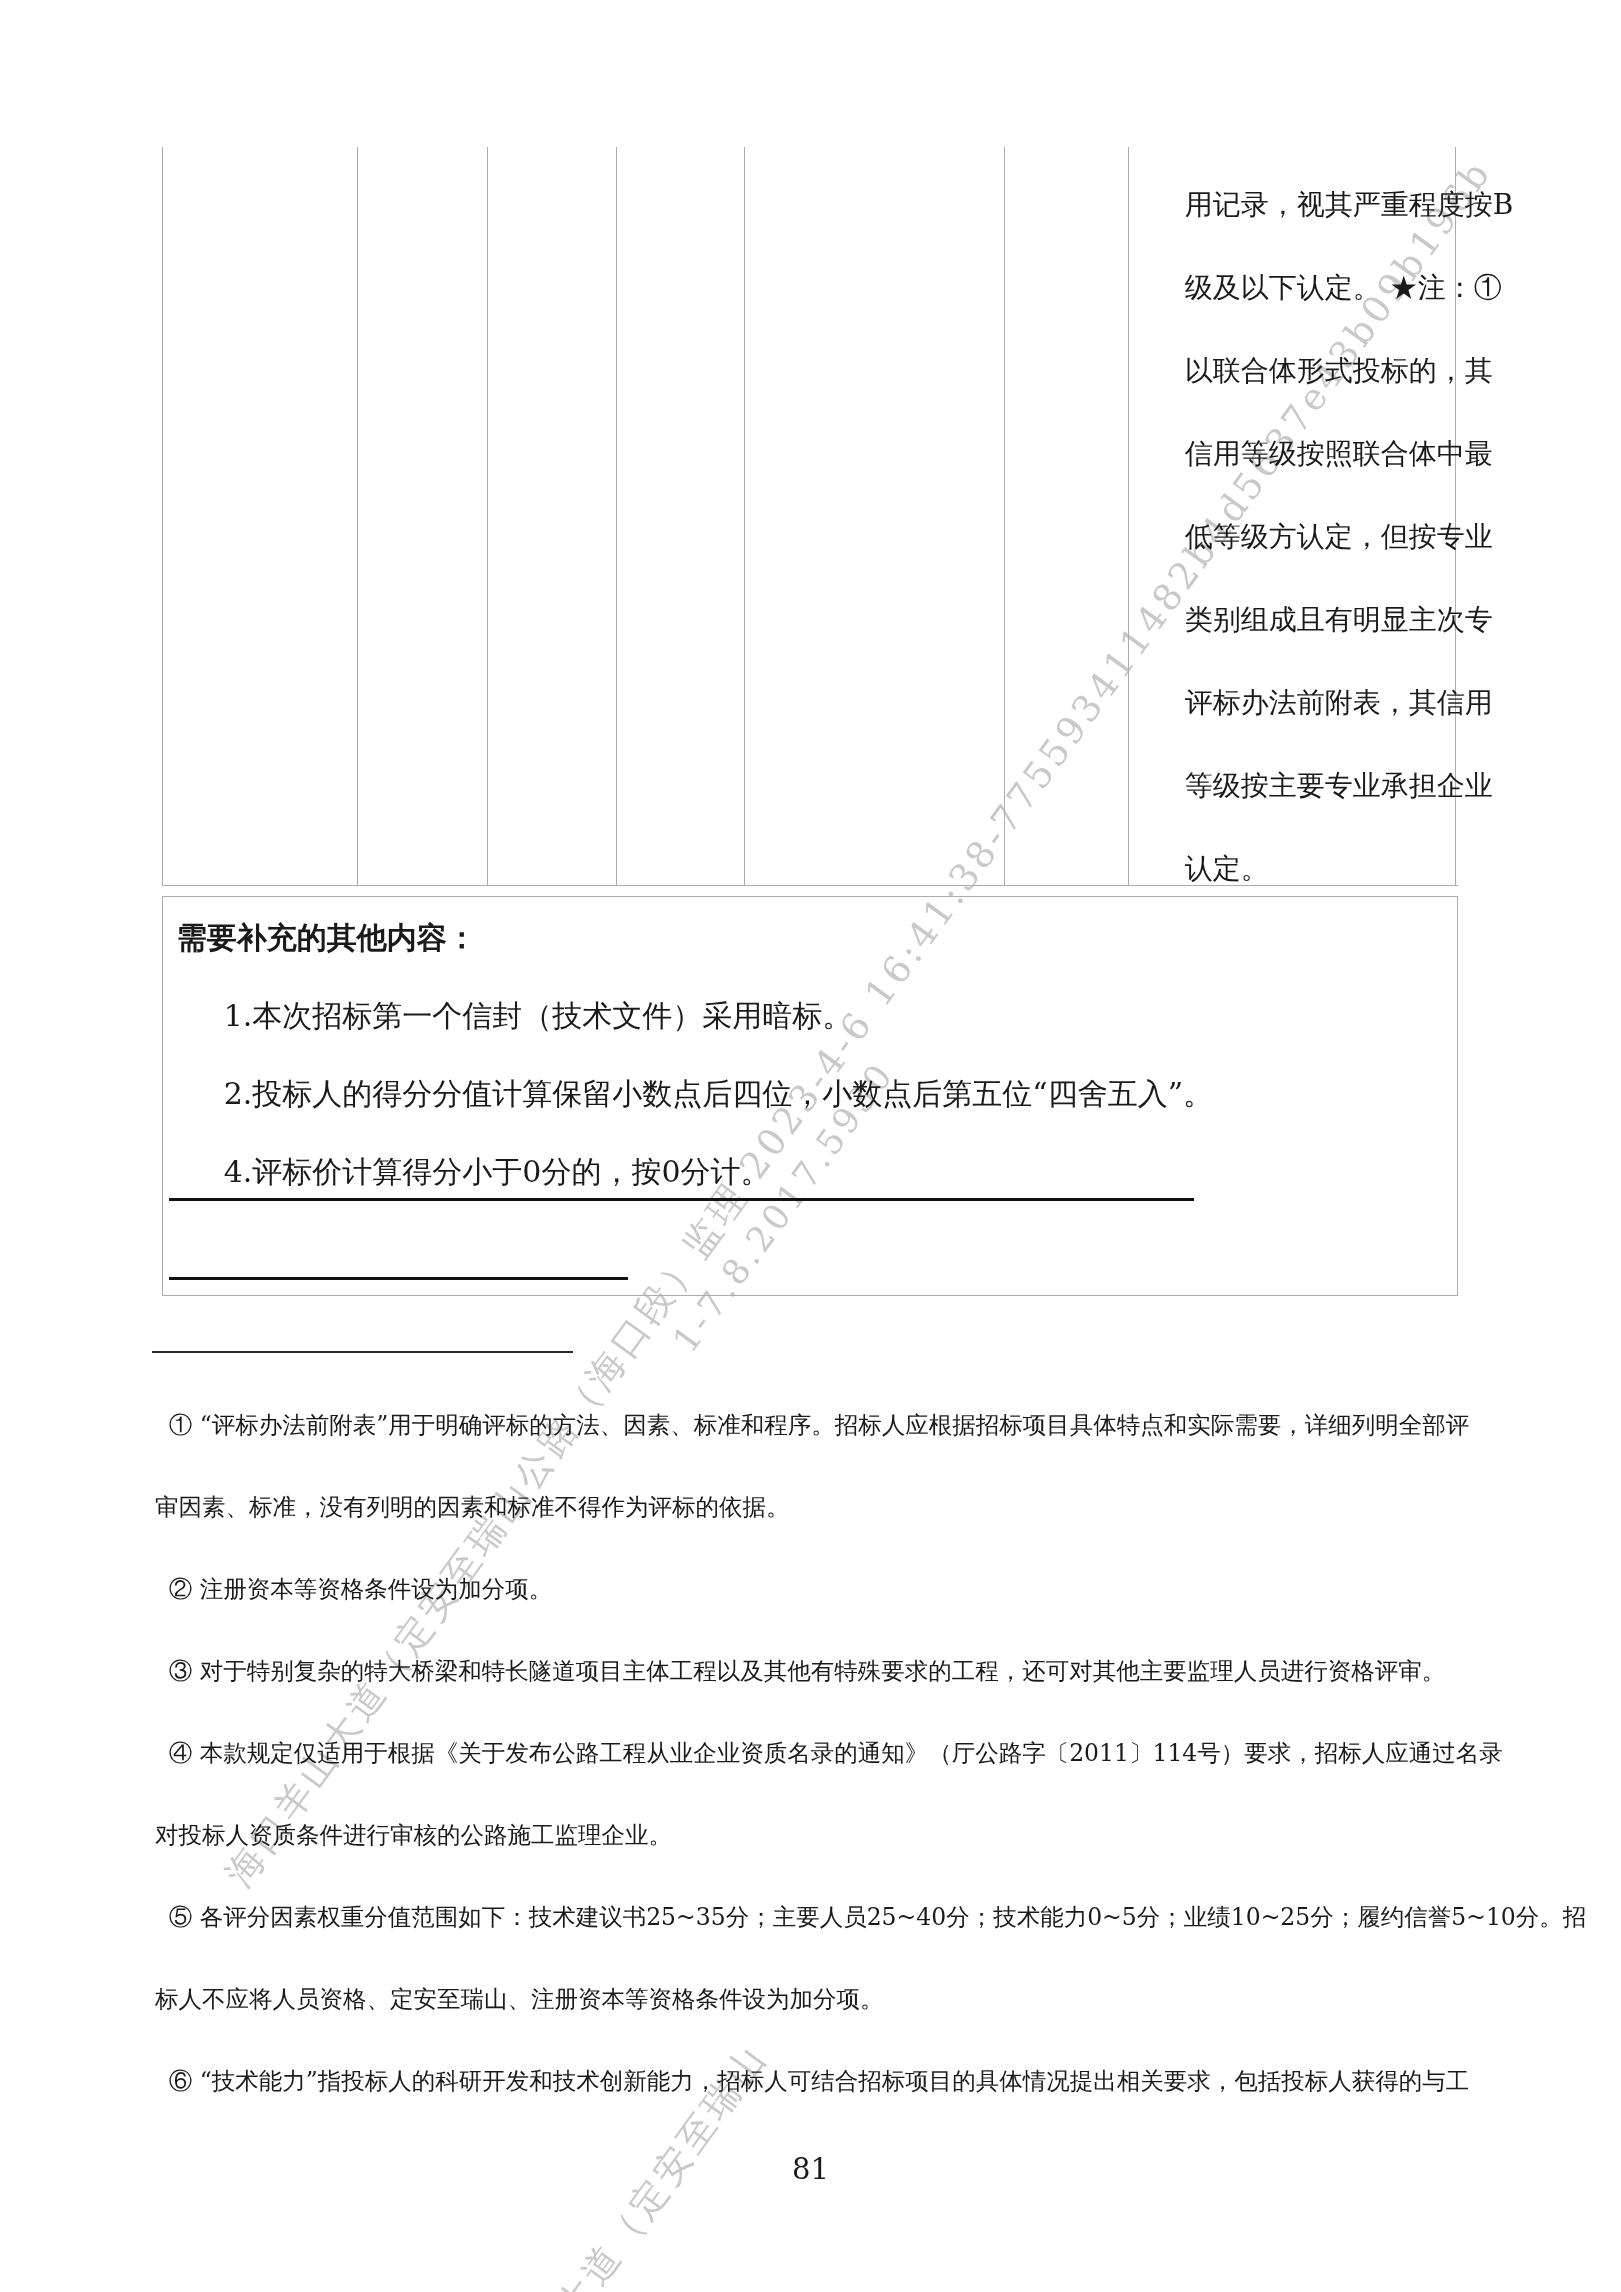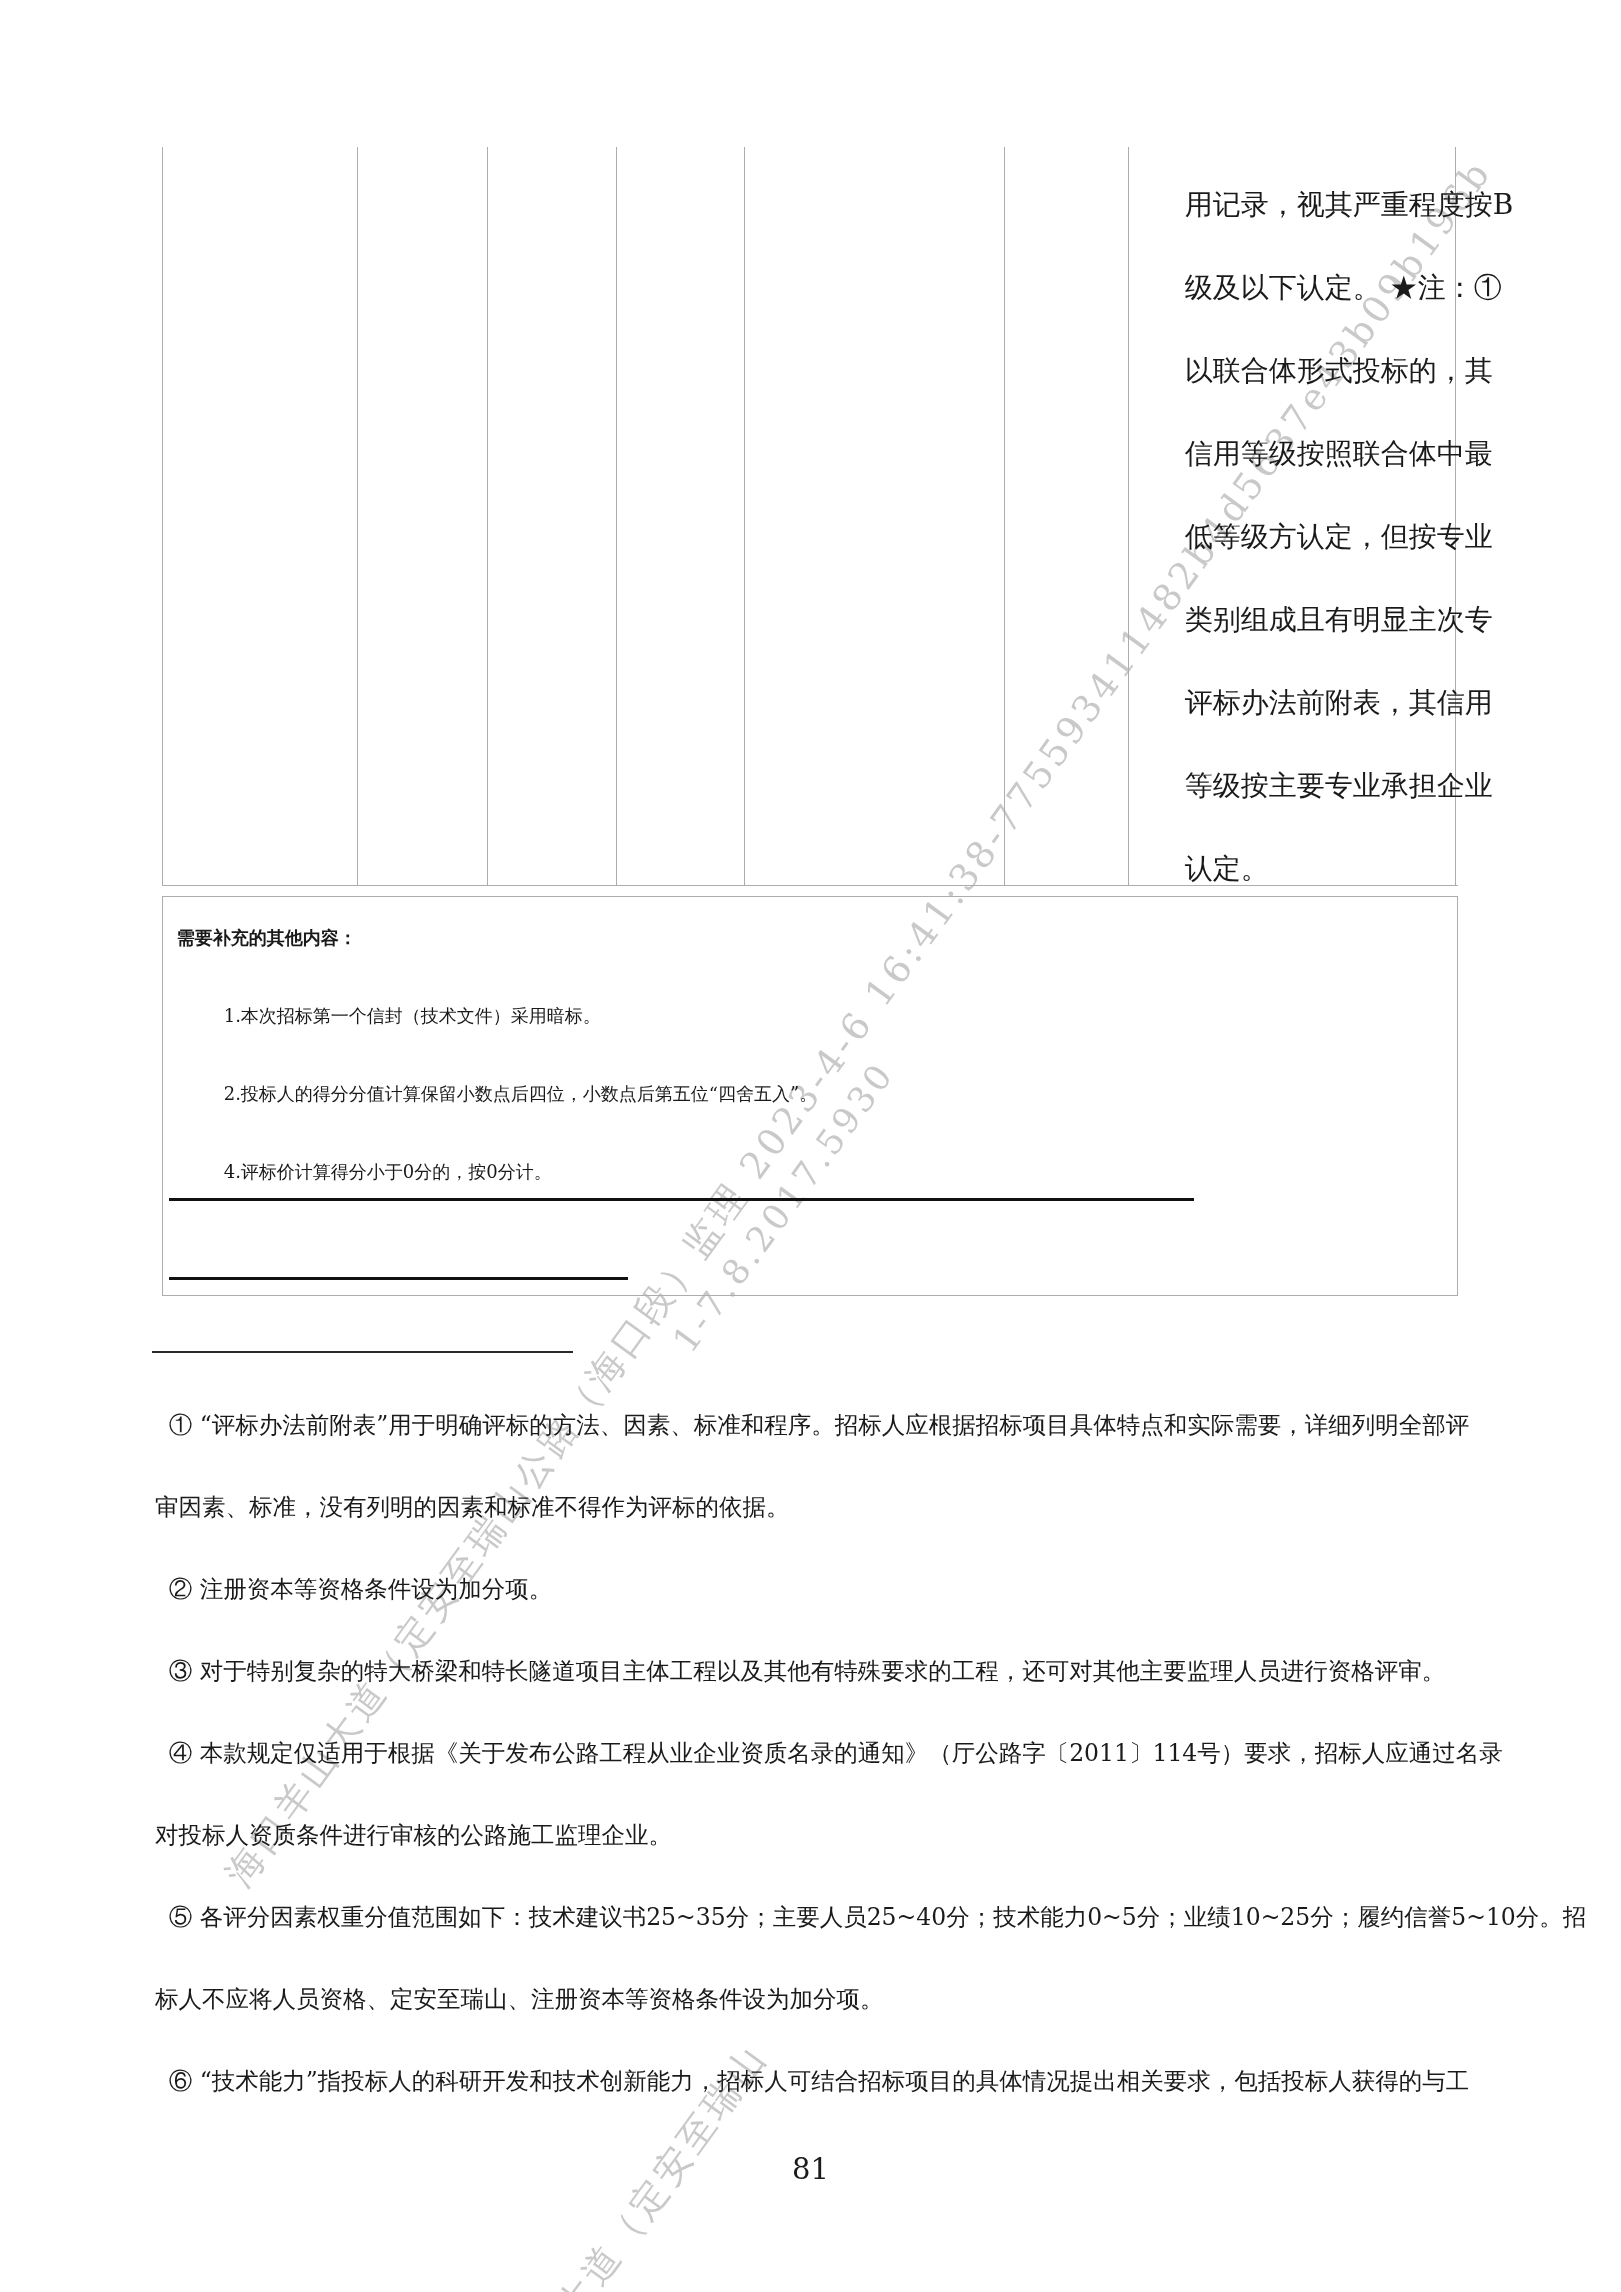--- a/index.html
+++ b/index.html
@@ -51,21 +51,21 @@
   }
   .note-line{white-space:nowrap;margin-left:44px;}
   
   .suppbox{
     position:absolute;left:162px;top:896px;
     width:1296px;height:400px;
     border:1px solid #adadad;
     box-sizing:border-box;
     z-index:1;
     padding:2px 0 0 13.7px;
-    font-size:18px;
+    font-size:30px;
     line-height:78px;
   }
   .supp-title{font-weight:bold;white-space:nowrap;}
   .supp-item{white-space:nowrap;margin-left:47px;}
   .supp-indent{padding-left:15.7px;}
   .rule{position:absolute;background:#111;z-index:2;}
   .ul3{left:169px;top:1198px;width:1025px;height:2.9px;}
   .ul4{left:169px;top:1277px;width:459px;height:2.9px;}
   
   .fn-sep{

